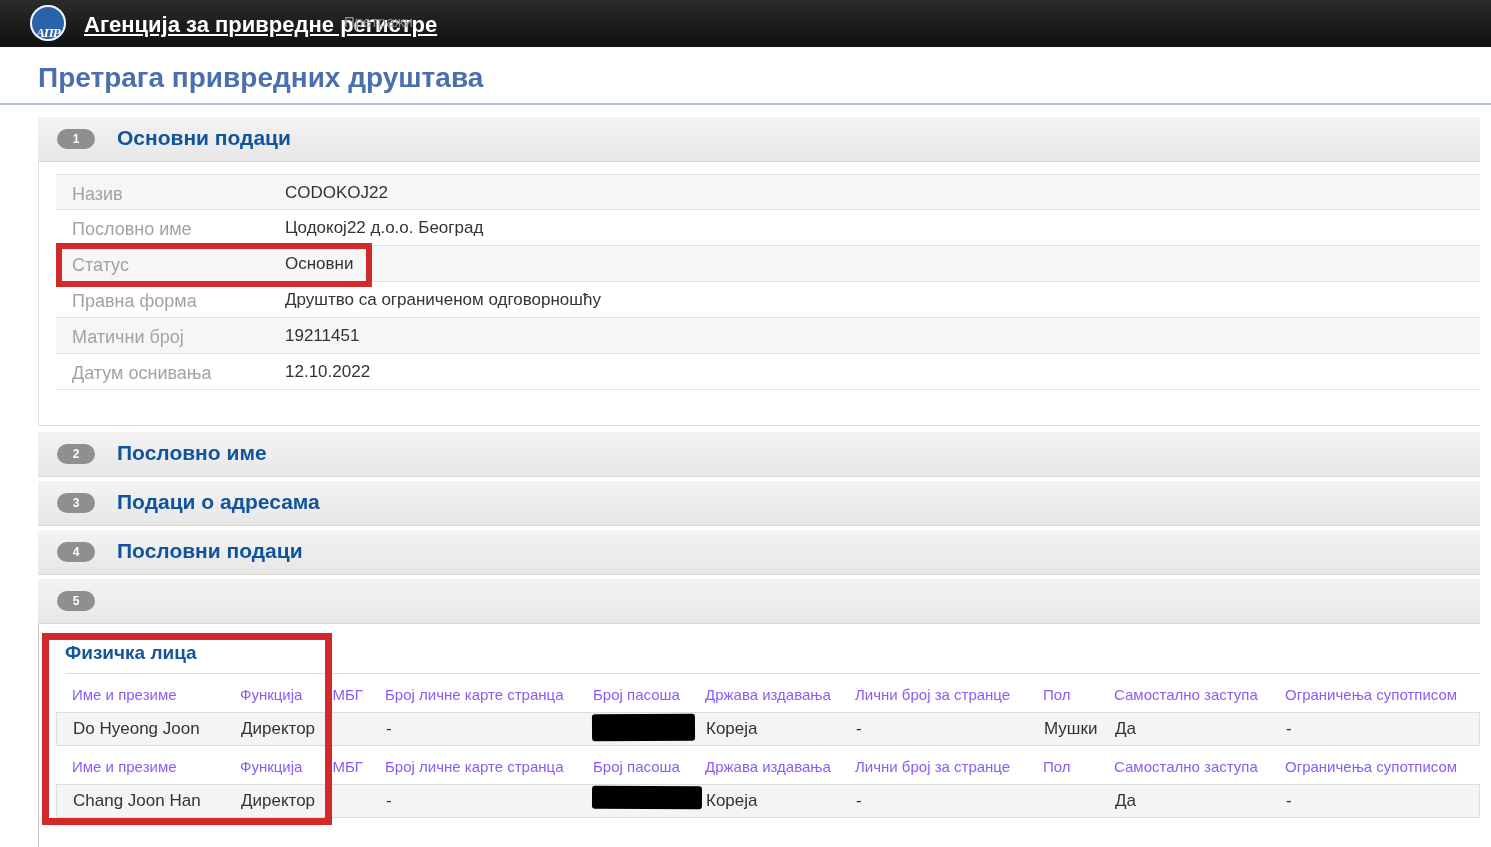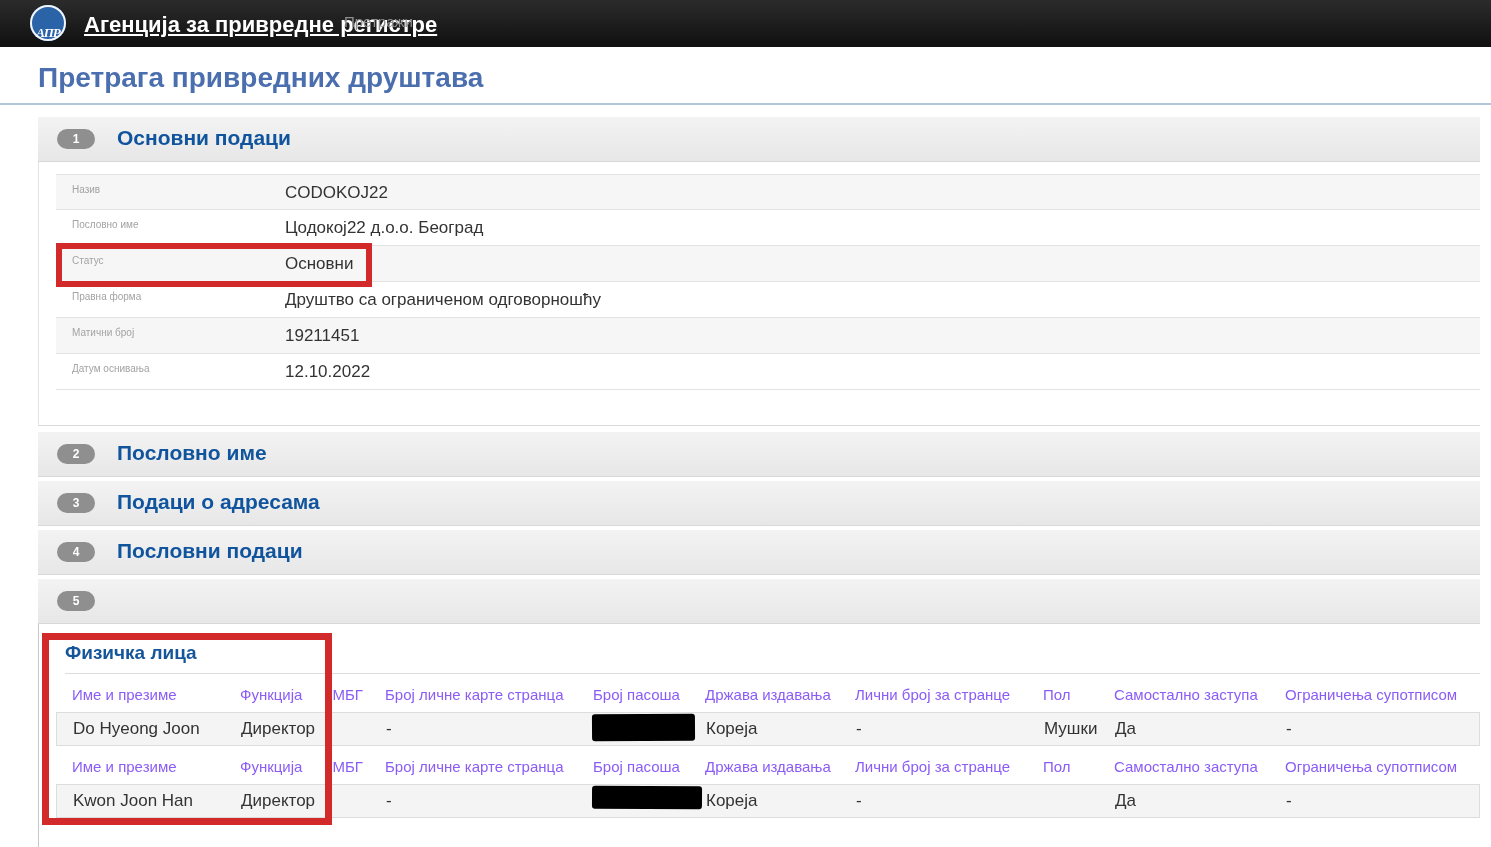--- a/index.html
+++ b/index.html
@@ -38,21 +38,21 @@
   .sectitle.active { text-decoration:underline; }
 
   
   .panel1 { position:absolute; left:38px; top:162px; width:1442px; height:264px;
             background:#fff; border-left:1px solid #e3e3e3;
             border-bottom:1px solid #d9d9d9; }
   .inforow { position:absolute; left:56px; width:1424px; height:36px;
              border-bottom:1px solid #e3e3e3; background:#fff; }
   .inforow.alt { background:#f6f6f6; }
   .inforow.first { border-top:1px solid #e3e3e3; }
-  .rlabel { position:absolute; left:16px; top:9px; color:#a3a3a3; font-size:10px; }
+  .rlabel { position:absolute; left:16px; top:9px; color:#a3a3a3; font-size:18px; }
   .rvalue { position:absolute; left:229px; top:8px; color:#333; font-size:17px; }
 
   
   .panel5 { position:absolute; left:38px; top:624px; width:1442px; height:223px;
             background:#fff; border-left:1px solid #c8c8c8; }
   .flheading { position:absolute; left:65px; top:642px; color:#15559a;
                font-size:19px; font-weight:bold; }
   .flrule { position:absolute; left:65px; top:673px; width:1415px; height:1px;
             background:#ddd; }
 
@@ -173,21 +173,21 @@
   <span class="c4">Број личне карте странца</span>
   <span class="c5">Број пасоша</span>
   <span class="c6">Држава издавања</span>
   <span class="c7">Лични број за странце</span>
   <span class="c8">Пол</span>
   <span class="c9">Самостално заступа</span>
   <span class="c10">Ограничења супотписом</span>
 </div>
 
 <div class="drow" style="top:784px">
-  <span class="c1">Kwon Joon Han</span>
+  <span class="c1">Chang Joon Han</span>
   <span class="c2">Директор</span>
   <span class="c3">-</span>
   <span class="c4">-</span>
   <span class="c6">Кореја</span>
   <span class="c7">-</span>
   <span class="c8"></span>
   <span class="c9">Да</span>
   <span class="c10">-</span>
 </div>
 

